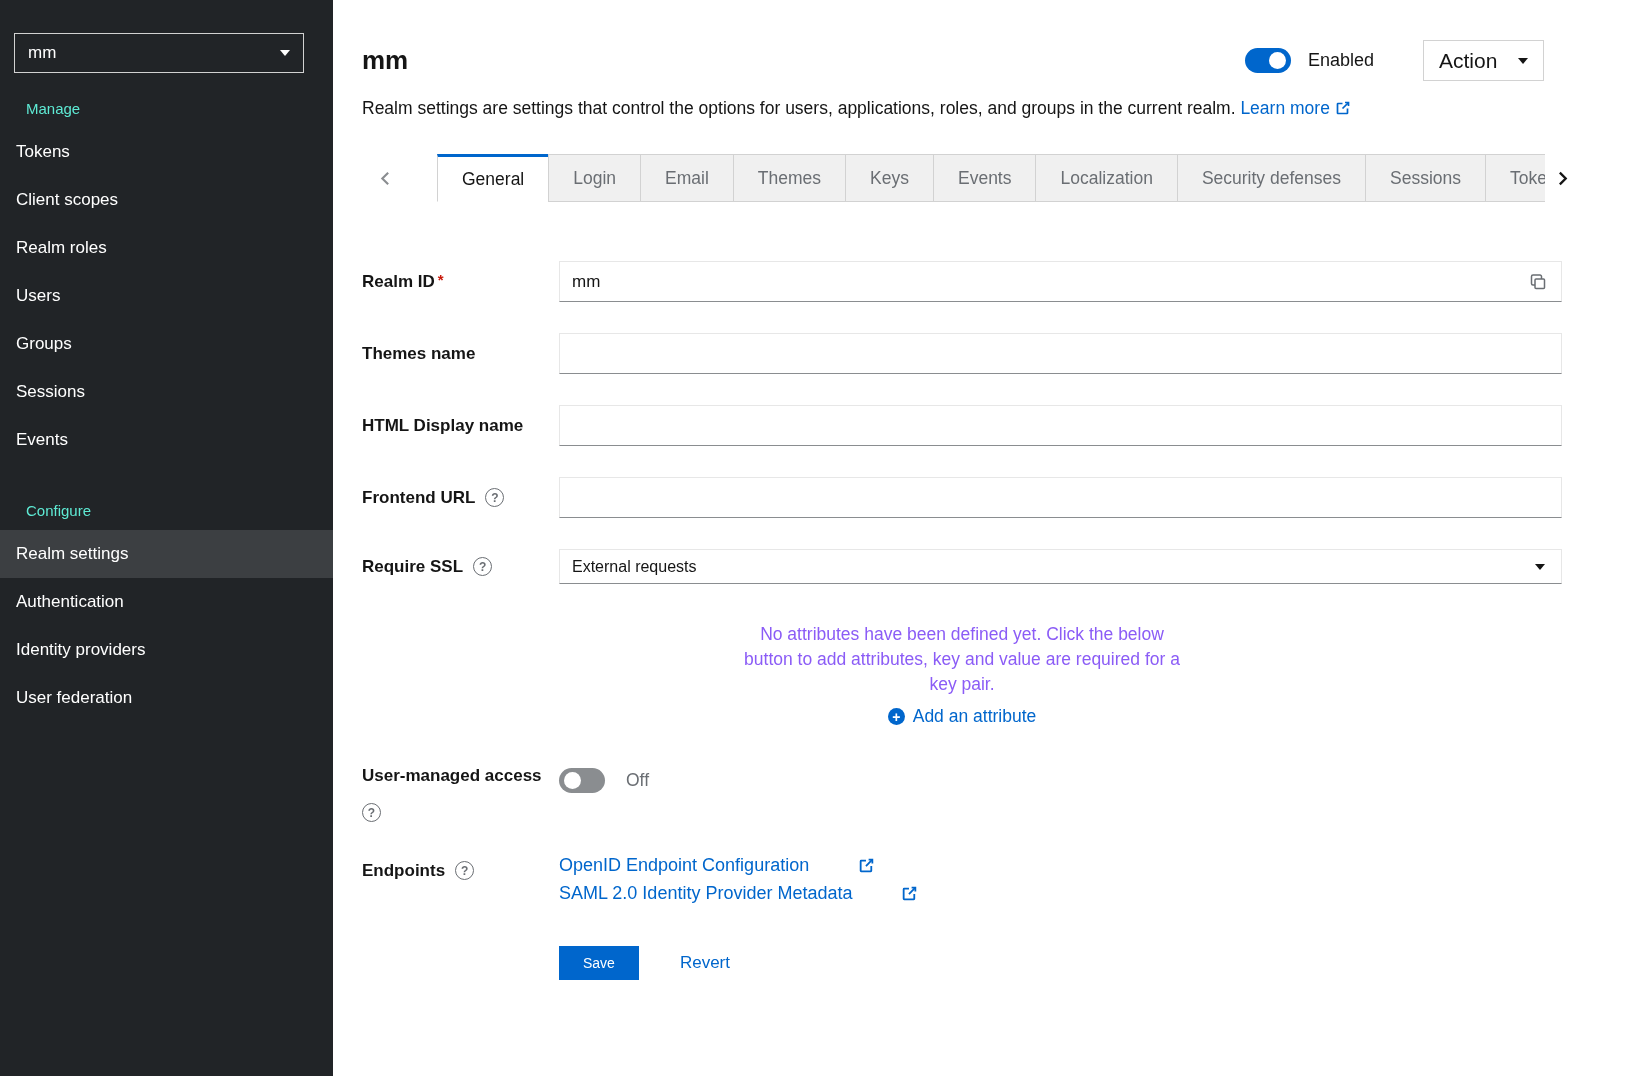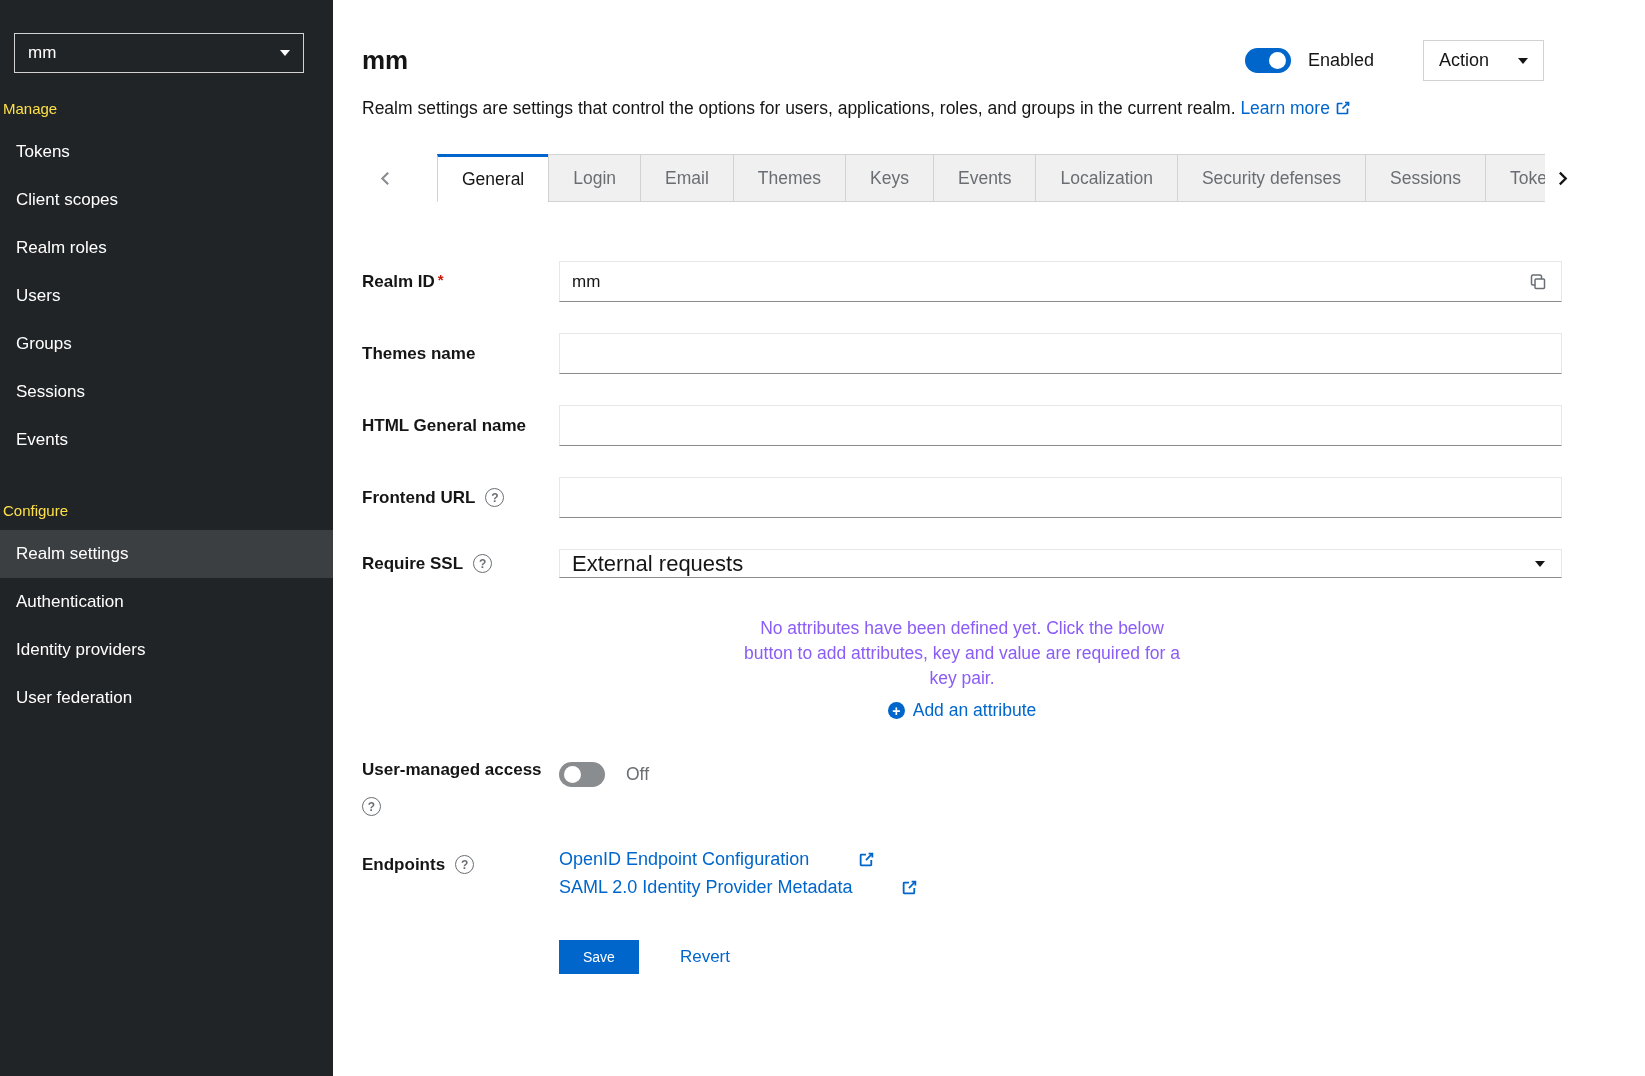--- a/index.html
+++ b/index.html
@@ -7,21 +7,21 @@
   body { font-family: "Liberation Sans", "DejaVu Sans", sans-serif; color: #151515; background: #fff; }
   .app { display: flex; width: 100%; height: 100%; }
 
   
   .sidebar { width: 333px; min-width: 333px; background: #212427; height: 100%; }
   .realm-selector { margin: 33px 29px 0 14px; width: 290px; height: 40px; border: 1px solid #d2d2d2;
     display: flex; align-items: center; justify-content: space-between; padding: 0 13px;
     color: #fff; font-size: 17px; cursor: pointer; }
   .nav-section { margin-top: 27px; }
   .nav-section + .nav-section { margin-top: 38px; }
-  .nav-title { color: #fde047; font-size: 15px; padding: 0 3px; margin-bottom: 11px; }
+  .nav-title { color: #5eead4; font-size: 15px; padding: 0 26px; margin-bottom: 11px; }
   ul { list-style: none; }
   .nav-item { height: 48px; display: flex; align-items: center; padding: 0 16px; color: #fff;
     font-size: 17px; cursor: pointer; }
   .nav-item.active { background: #3c3f42; }
 
   
   .caret { width: 0; height: 0; border-left: 5px solid transparent; border-right: 5px solid transparent;
     border-top: 6px solid currentColor; display: inline-block; }
   .help-icon { width: 19px; height: 19px; min-width: 19px; border: 1px solid #6a6e73; border-radius: 50%;
     color: #6a6e73; font-size: 12px; font-weight: 700; display: inline-flex; align-items: center;
@@ -34,21 +34,21 @@
   .page-title { font-size: 26px; font-weight: 700; color: #151515; }
   .header-controls { display: flex; align-items: center; }
   .switch { width: 46px; height: 25px; border-radius: 13px; position: relative; display: inline-block; cursor: pointer; }
   .switch.on { background: #0066cc; }
   .switch.off { background: #8a8d90; }
   .switch .knob { position: absolute; top: 4px; width: 17px; height: 17px; border-radius: 50%; background: #fff; }
   .switch.on .knob { right: 5px; }
   .switch.off .knob { left: 5px; }
   .enabled-label { margin-left: 17px; font-size: 18px; }
   .action-btn { margin-left: 49px; width: 121px; height: 41px; background: #fff; border: 1px solid #d2d2d2;
-    display: flex; align-items: center; justify-content: space-between; padding: 0 15px; font-size: 18px;
+    display: flex; align-items: center; justify-content: space-between; padding: 0 15px; font-size: 21px;
     color: #151515; cursor: pointer; font-family: inherit; }
   .description { margin-top: 15px; font-size: 17.5px; line-height: 24px; }
   .link { color: #0066cc; text-decoration: none; cursor: pointer; }
   .ext-icon { margin-left: 5px; vertical-align: -2px; }
 
   
   .tabs-bar { display: flex; height: 48px; margin-top: 34px; }
   .tab-scroll { background: #fff; border: none; display: flex; align-items: center; cursor: pointer; }
   .tab-scroll.left { width: 104px; justify-content: center; }
   .tab-scroll.right { width: 100px; justify-content: flex-start; padding-left: 9px; }
@@ -65,22 +65,22 @@
   .label-col.top { align-items: flex-start; padding-top: 8px; }
   .label-col.stacked { display: block; padding-top: 8px; }
   .label-col.stacked .help-icon { margin-top: 17px; }
   .form-label { font-size: 17px; font-weight: 700; color: #151515; }
   .required { color: #c9190b; font-size: 15px; margin-left: 3px; vertical-align: 2px; }
   .field-col { flex: 1; position: relative; }
   .text-input { width: 100%; height: 41px; border: 1px solid #e7e7e7; border-bottom-color: #8a8d90;
     padding: 0 12px; font-size: 17px; color: #151515; font-family: inherit; background: #fff; }
   .copy-btn { position: absolute; right: 0; top: 0; width: 48px; height: 41px; background: transparent;
     border: none; display: flex; align-items: center; justify-content: center; cursor: pointer; }
-  .select-box { width: 100%; height: 29px; border: 1px solid #e7e7e7; border-bottom-color: #8a8d90;
-    padding: 0 16px 0 12px; font-size: 22px; display: flex; align-items: center;
+  .select-box { width: 100%; height: 35px; border: 1px solid #e7e7e7; border-bottom-color: #8a8d90;
+    padding: 0 16px 0 12px; font-size: 16px; display: flex; align-items: center;
     justify-content: space-between; cursor: pointer; background: #fff; }
   .acr-row { margin-top: 12px; }
   .field-col.center { text-align: center; padding-top: 7px; }
   .empty-text { color: #8b5cf6; font-size: 17.5px; line-height: 25px; max-width: 440px; margin: 0 auto; }
   .add-attr { display: inline-flex; align-items: center; gap: 8px; margin-top: 9px; font-size: 17.5px; }
   .plus-circle { width: 17px; height: 17px; border-radius: 50%; background: #0066cc; color: #fff;
     display: inline-flex; align-items: center; justify-content: center; font-size: 14px; font-weight: 700; line-height: 1; }
   .uma-row { margin-top: 10px; }
   .uma-field { display: flex; align-items: center; gap: 21px; height: 44px; }
   .uma-state { font-size: 17.5px; color: #6a6e73; }
@@ -218,21 +218,21 @@
         <div class="label-col">
           <label class="form-label">Themes name</label>
         </div>
         <div class="field-col">
           <input class="text-input" type="text" value="" style="">
         </div>
       </div>
 
       <div class="form-row">
         <div class="label-col">
-          <label class="form-label">HTML General name</label>
+          <label class="form-label">HTML Display name</label>
         </div>
         <div class="field-col">
           <input class="text-input" type="text" value="" style="">
         </div>
       </div>
 
       <div class="form-row">
         <div class="label-col">
           <label class="form-label">Frontend URL</label>
           <span class="help-icon">?</span>

